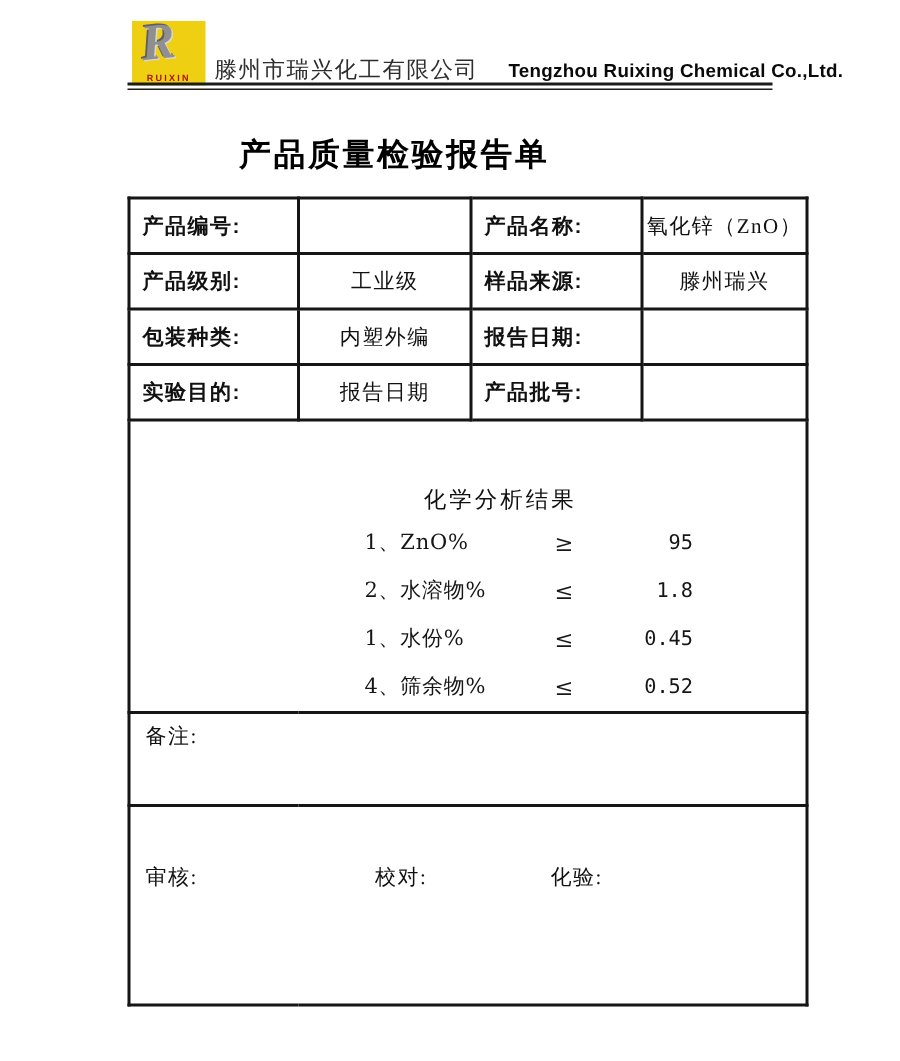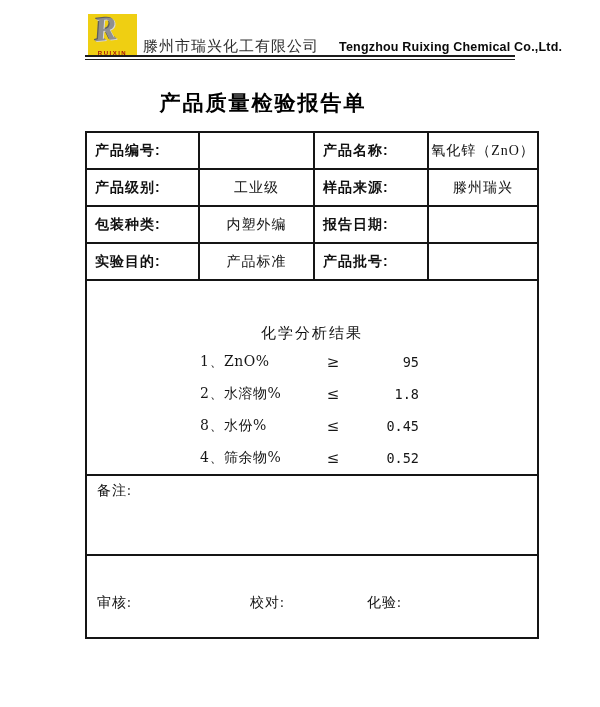--- a/index.html
+++ b/index.html
@@ -75,47 +75,47 @@
     letter-spacing:1px;
   }
   td.val {
     text-align:center;
     font-family:"Liberation Serif","DejaVu Serif",serif;
     letter-spacing:1px;
   }
   tr.info-row { height:37px; }
 
   
-  td.analysis-cell { height:171px; vertical-align:top; }
+  td.analysis-cell { height:171px; vertical-align:top;padding-left:43px; }
   .analysis-heading {
     margin-top:43px; text-align:center;
     font-family:"Liberation Serif","DejaVu Serif",serif;
     font-size:15px; letter-spacing:2px; color:#111;
   }
   .analysis-list { margin-top:3px; }
   .analysis-item {
     height:32px; display:flex; align-items:center;
     margin-left:113px;
     font-family:"DejaVu Serif", serif;
     font-size:14px; color:#161616;
   }
   .ai-name  { width:118px; letter-spacing:0.5px; }
   .ai-rel   { width:30px; text-align:center; font-size:15px; }
   .ai-value { width:71px; text-align:right; font-family:"DejaVu Sans Mono","DejaVu Serif",monospace; font-size:13.5px; }
 
   
-  td.remarks-cell { height:80px; vertical-align:top; }
+  td.remarks-cell { height:62px; vertical-align:top; }
   .remarks-label {
     margin:6px 0 0 10px;
     font-family:"Liberation Serif","DejaVu Serif",serif;
     font-size:14px; letter-spacing:1px;
   }
 
   
-  td.sign-cell { height:83px; position:relative; vertical-align:top; }
+  td.sign-cell { height:133px; position:relative; vertical-align:top; }
   .sign {
     position:absolute; top:38px;
     font-family:"Liberation Serif","DejaVu Serif",serif;
     font-size:14px; letter-spacing:1px; white-space:nowrap;
   }
   .sign-review { left:10px; }
   .sign-proof  { left:163px; }
   .sign-assay  { left:280px; }
 </style>
 </head>
@@ -156,41 +156,41 @@
       <td class="val">滕州瑞兴</td>
     </tr>
     <tr class="info-row">
       <td class="lbl">包装种类:</td>
       <td class="val">内塑外编</td>
       <td class="lbl">报告日期:</td>
       <td class="val"></td>
     </tr>
     <tr class="info-row">
       <td class="lbl">实验目的:</td>
-      <td class="val">产品标准</td>
+      <td class="val">报告日期</td>
       <td class="lbl">产品批号:</td>
       <td class="val"></td>
     </tr>
 
     <tr>
       <td class="analysis-cell" colspan="4">
         <div class="analysis-heading">化学分析结果</div>
         <div class="analysis-list">
           <div class="analysis-item">
             <span class="ai-name">1、ZnO%</span>
             <span class="ai-rel">≥</span>
             <span class="ai-value">95</span>
           </div>
           <div class="analysis-item">
             <span class="ai-name">2、水溶物%</span>
             <span class="ai-rel">≤</span>
             <span class="ai-value">1.8</span>
           </div>
           <div class="analysis-item">
-            <span class="ai-name">8、水份%</span>
+            <span class="ai-name">1、水份%</span>
             <span class="ai-rel">≤</span>
             <span class="ai-value">0.45</span>
           </div>
           <div class="analysis-item">
             <span class="ai-name">4、筛余物%</span>
             <span class="ai-rel">≤</span>
             <span class="ai-value">0.52</span>
           </div>
         </div>
       </td>

